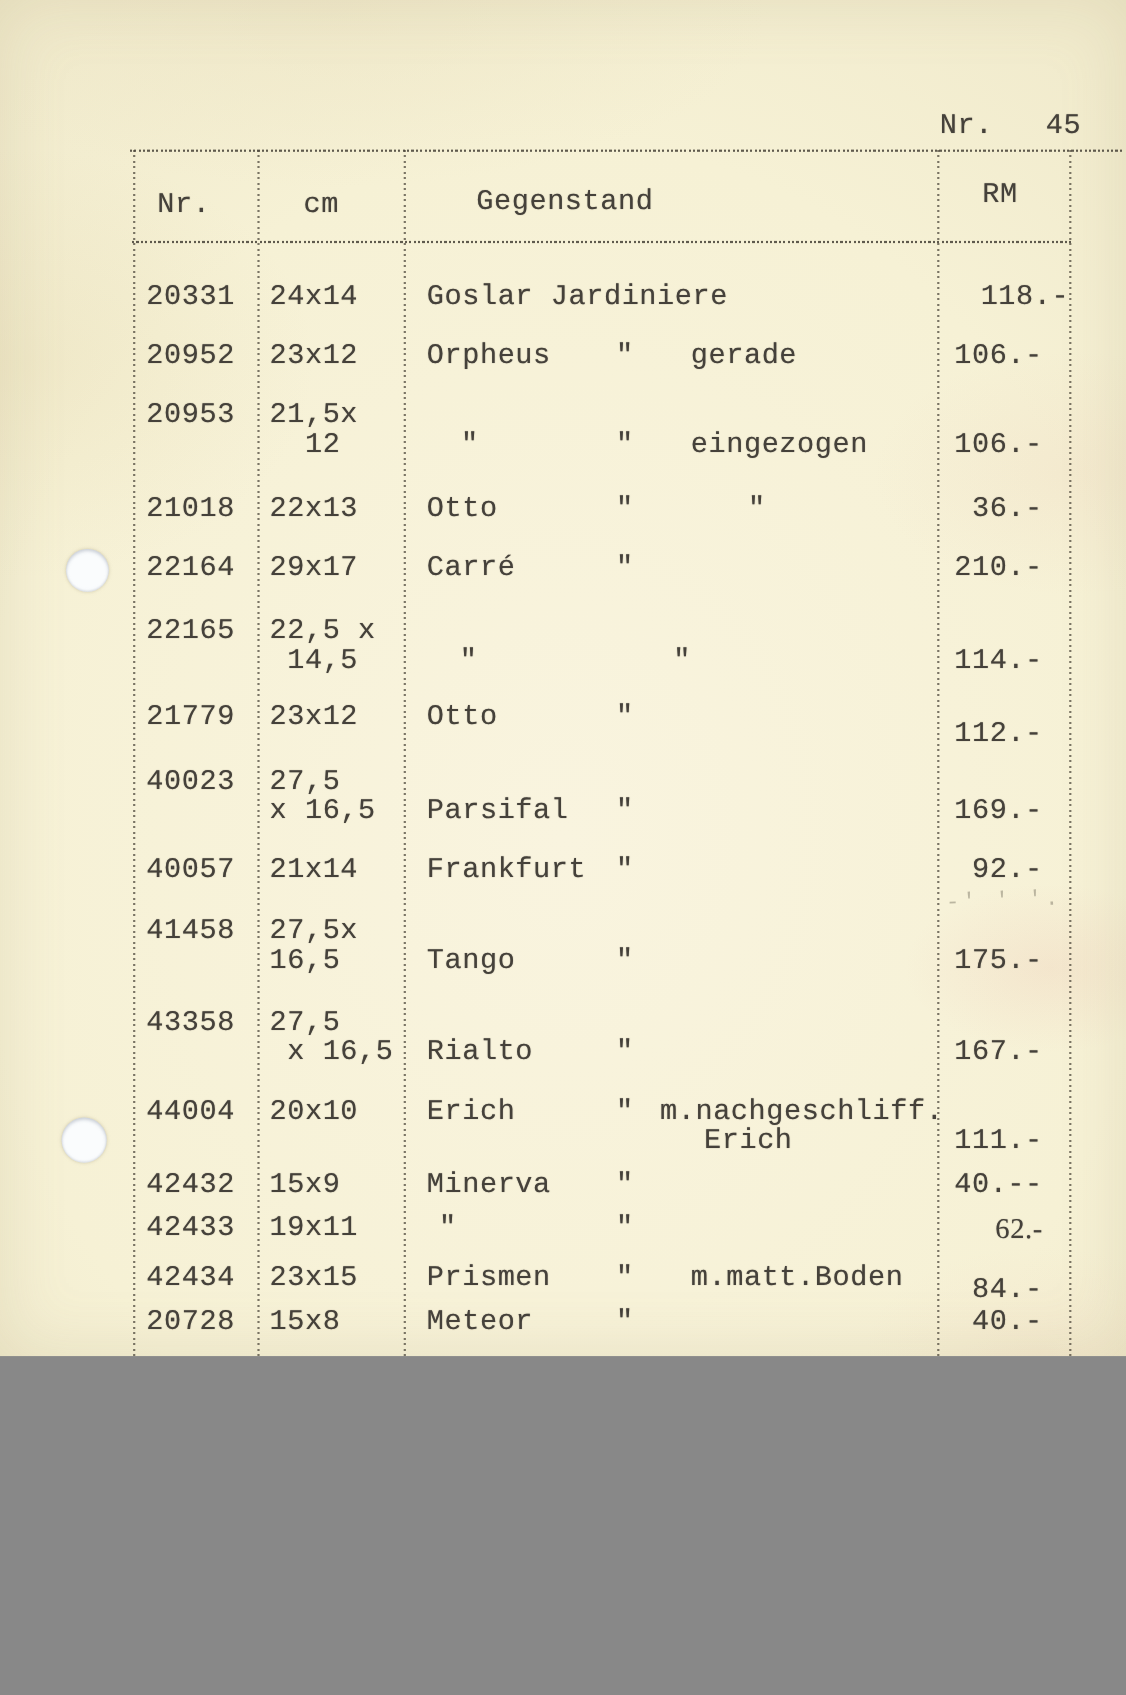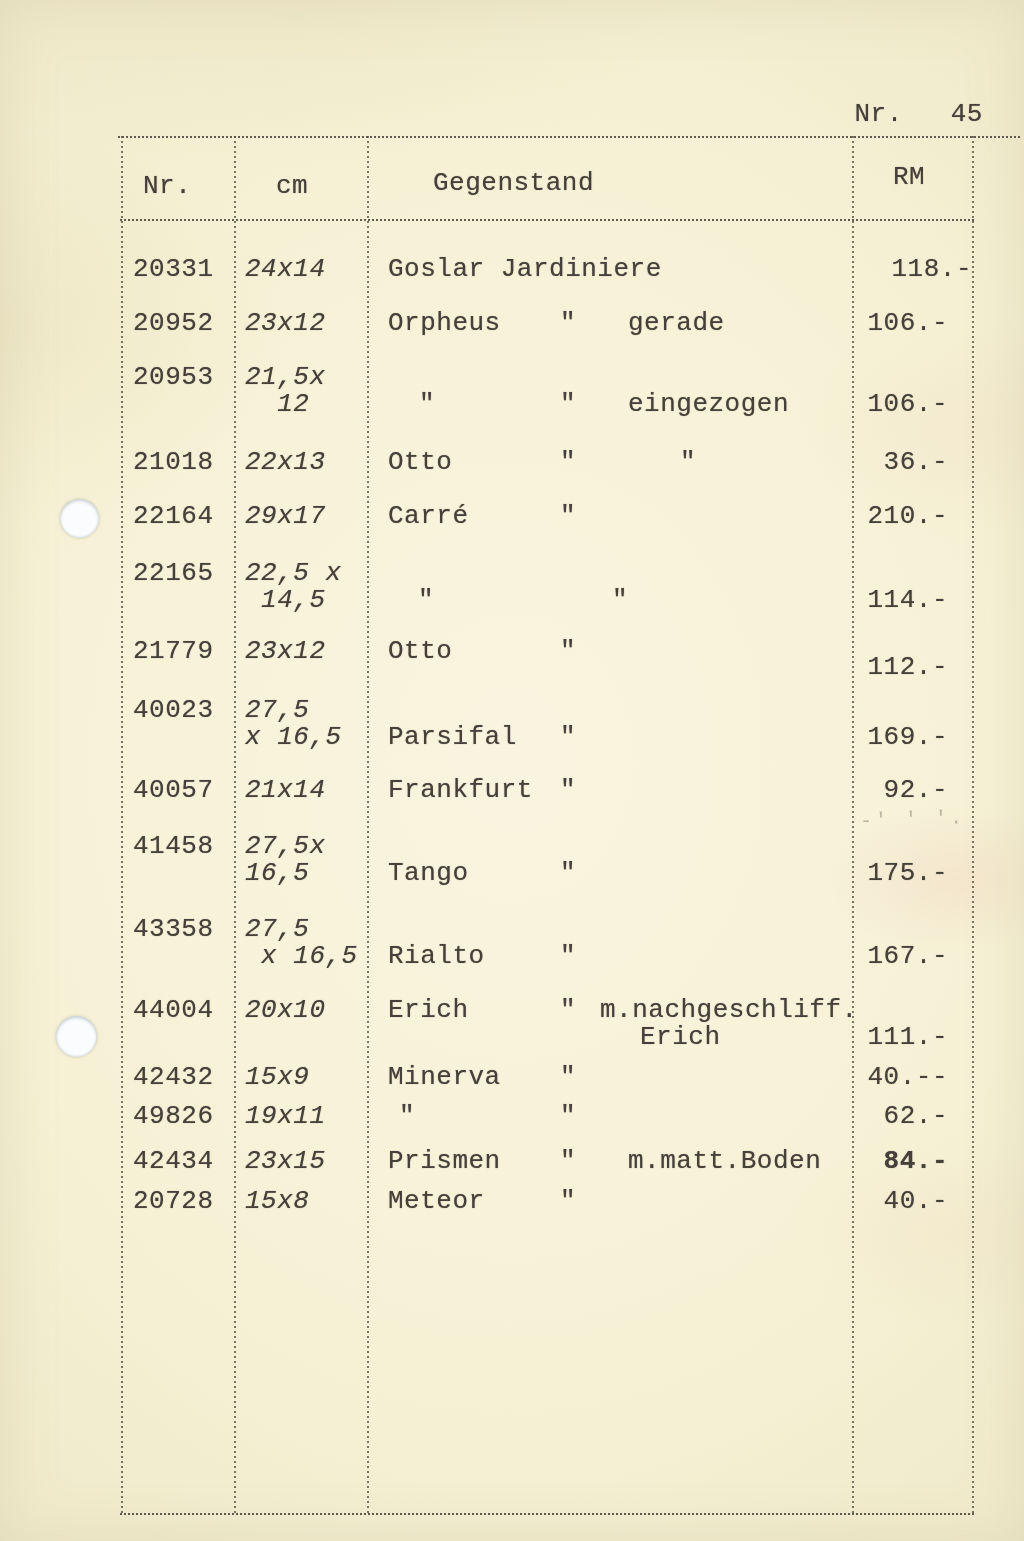--- a/index.html
+++ b/index.html
@@ -1,17 +1,17 @@
 <!DOCTYPE html>
 <html><head>
 <meta charset="utf-8">
 <style>
   html,body{margin:0;padding:0;background:#888;}
   .page{
-    position:relative; width:1024px; height:1541px; overflow:hidden;
+    position:relative; width:1024px; height:1233px; overflow:hidden;
     font-family:"Liberation Mono","DejaVu Sans Mono",monospace;
     font-size:26px; line-height:27px; letter-spacing:0.5px;
     color:#45413a;
     background:
       radial-gradient(ellipse 260px 160px at 975px 430px, rgba(222,168,150,0.10), rgba(222,168,150,0) 70%),
       radial-gradient(ellipse 190px 110px at 955px 880px, rgba(224,150,138,0.13), rgba(224,150,138,0) 70%),
       radial-gradient(ellipse 230px 140px at 945px 1230px, rgba(224,160,145,0.08), rgba(224,160,145,0) 70%),
       radial-gradient(ellipse 380px 280px at 20px 330px, rgba(214,198,148,0.18), rgba(214,198,148,0) 70%),
       radial-gradient(ellipse 500px 200px at 300px 10px, rgba(236,228,196,0.5), rgba(236,228,196,0) 80%),
       radial-gradient(ellipse 760px 900px at 512px 760px, #f9f4df 0%, #f6f1d5 70%, #f1ebcd 100%);
@@ -29,21 +29,21 @@
 
   .hdr{ position:absolute; }
   .h-nr{ left:143px; top:173px; }
   .h-cm{ left:276px; top:173px; }
   .h-geg{ left:433px; top:170px; }
   .h-rm{ left:893px; top:164px; }
 
   .row{ position:absolute; left:0; width:1024px; height:0; }
   .cell{ position:absolute; white-space:pre; }
   .cell.nr{ left:133px; top:0; }
-  .cell.cmbox{ left:245px; top:0;font-style:italic; }
+  .cell.cmbox{ left:245px; top:0; }
   .cell.rm{ width:92px; text-align:right; }
 
   .hole{ position:absolute; border-radius:50%; background:#fafcfd;
     box-shadow: inset 0 2px 3px rgba(150,160,175,0.45), inset 0 -1px 2px rgba(200,205,215,0.6), 0 0 3px rgba(170,160,125,0.55); }
   .hole1{ left:60px; top:499px; width:39px; height:39px; }
   .hole2{ left:56px; top:1016px; width:41px; height:41px; }
 
   .smudge{ position:absolute; left:860px; top:806px; font-size:20px;
     color:rgba(90,84,72,0.38); letter-spacing:3px; white-space:pre; transform:rotate(-2deg); }
 </style>
@@ -188,37 +188,37 @@
   <div class="row" style="top: 1064px;">
     <span class="cell typed nr">42432</span>
     <span class="cell typed cmbox"><div>15x9</div></span>
     <span class="cell typed gname" style="left: 388px; top: 0px;">Minerva</span>
     <span class="cell typed gd1" style="left: 560px; top: 0px;">"</span>
 
     <span class="cell typed rm" style="left: 856px; top: 0px;">40.--</span>
   </div>
 
   <div class="row" style="top: 1103px;">
-    <span class="cell typed nr">49826</span>
+    <span class="cell typed nr">42433</span>
     <span class="cell typed cmbox"><div>19x11</div></span>
     <span class="cell typed gname" style="left: 399px; top: 0px;">"</span>
     <span class="cell typed gd1" style="left: 560px; top: 0px;">"</span>
 
-    <span class="cell typed rm" style="left: 856px; top: 0px;">62.-</span>
+    <span class="cell typed rm" style="left: 856px; top: 0px; font-family: Liberation Serif, serif;">62.-</span>
   </div>
 
   <div class="row" style="top: 1148px;">
     <span class="cell typed nr">42434</span>
     <span class="cell typed cmbox"><div>23x15</div></span>
     <span class="cell typed gname" style="left: 388px; top: 0px;">Prismen</span>
     <span class="cell typed gd1" style="left: 560px; top: 0px;">"</span>
 
     <span class="cell typed gx" style="left: 628px; top: 0px;">m.matt.Boden</span>
 
-    <span class="cell typed rm" style="left: 856px; top: 0px; font-weight: bold;">84.-</span>
+    <span class="cell typed rm" style="left: 856px; top: 11px;">84.-</span>
   </div>
 
   <div class="row" style="top: 1188px;">
     <span class="cell typed nr">20728</span>
     <span class="cell typed cmbox"><div>15x8</div></span>
     <span class="cell typed gname" style="left: 388px; top: 0px;">Meteor</span>
     <span class="cell typed gd1" style="left: 560px; top: 0px;">"</span>
 
     <span class="cell typed rm" style="left: 856px; top: 0px;">40.-</span>
   </div>

